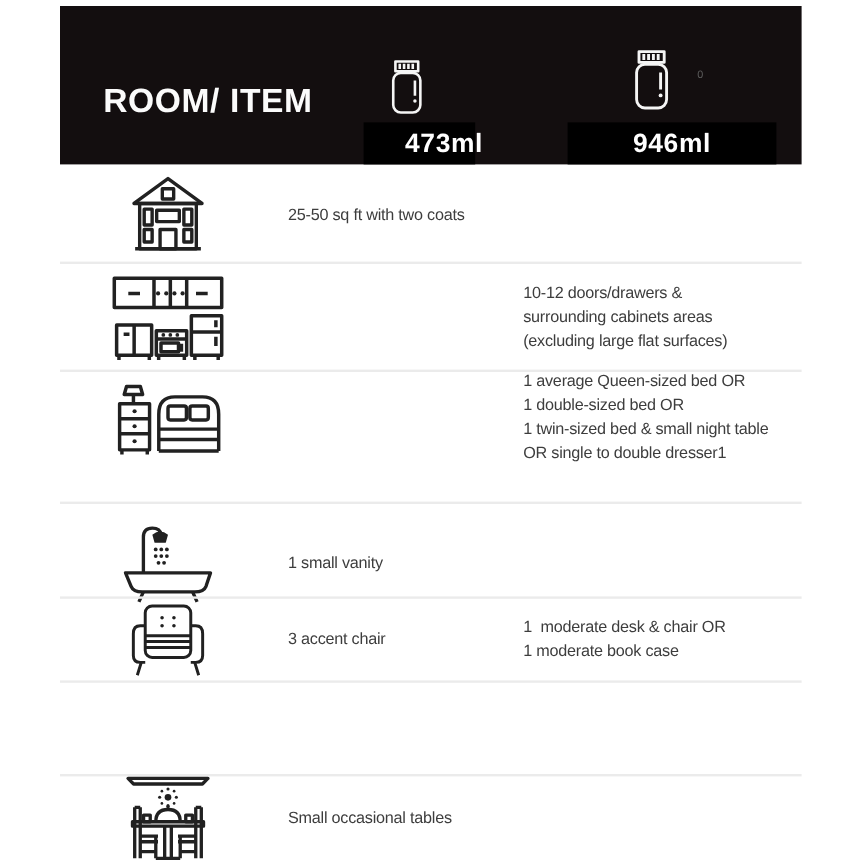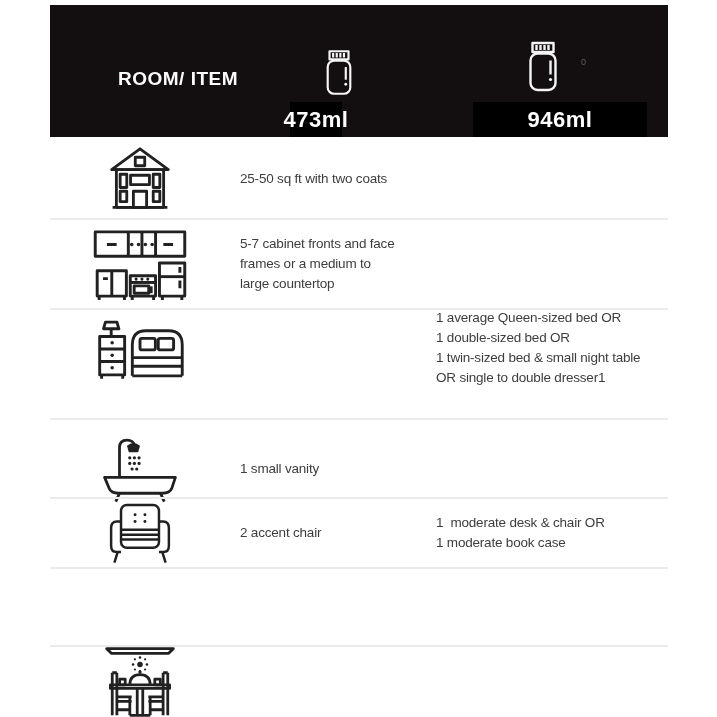--- a/index.html
+++ b/index.html
@@ -6,32 +6,32 @@
   .stage{
     position:relative;width:717px;height:717px;background:#ffffff;overflow:hidden;
     font-family:"Liberation Sans", sans-serif;
   }
   
   .header{
     position:absolute;left:50px;top:5px;width:618px;height:132px;
     background:#130e0f;
   }
   .room-item{
-    position:absolute;left:68px;top:63px;
-    color:#fbfbfb;font-size:19px;font-weight:bold;letter-spacing:.5px;
+    position:absolute;left:36px;top:63px;
+    color:#fbfbfb;font-size:28px;font-weight:bold;letter-spacing:.5px;
   }
   .jar{position:absolute;}
   .jar-small{left:275px;top:44px;width:28px;height:47px;}
   .jar-large{left:478px;top:33px;width:30px;height:57px;}
   .size-badge{
     position:absolute;top:97px;height:35px;background:#000000;
     display:flex;align-items:center;justify-content:center;
     color:#ffffff;font-size:22px;font-weight:bold;letter-spacing:.5px;
   }
-  .badge-small{left:240px;width:52px;}
+  .badge-small{left:253px;width:52px;padding-left:41px;}
   .badge-large{left:423px;width:174px;}
   .stray{position:absolute;left:531px;top:52px;color:#5c5c5c;font-size:9px;}
   
   .row{position:absolute;left:50px;width:618px;}
   .cell{position:absolute;top:0;height:100%;display:flex;align-items:center;}
   .icon-cell{left:0;width:180px;justify-content:center;}
   .col1{left:190px;width:192px;}
   .col2{left:386px;width:232px;}
   .txt{
     color:#3d3d3d;font-size:13.5px;line-height:20px;letter-spacing:-.2px;
@@ -116,24 +116,24 @@
           <circle class="ink-f" cx="58" cy="52.5" r="1.6"></circle>
         <rect class="ink" x="44" y="59.5" width="15" height="7.5"></rect>
         <path class="ink" d="M61.5 60 V67"></path>
         <path class="ink" d="M42 70 V74 M64 70 V74"></path>
         <rect class="ink" x="70" y="36" width="26" height="34"></rect>
         <path class="ink" d="M70 50 H96"></path>
         <path class="ink" d="M91 40 V46 M91 54 V62"></path>
         <path class="ink" d="M73 70 V74 M93 70 V74"></path>
       </svg>
     </div>
-    <div class="cell col1">
-        <span class="txt">5-7 cabinet fronts and face
-frames or a medium to
-large countertop</span>
+    <div class="cell col2">
+        <span class="txt">10-12 doors/drawers &amp;
+surrounding cabinets areas
+(excluding large flat surfaces)</span>
       </div>
   </div>
   <div class="divider" style="top:308px;"></div>
 
   <div class="row" style="top:309px;height:77px;">
     <div class="cell icon-cell">
       <svg width="96" height="64" viewBox="0 0 100 66">
         <path class="ink" d="M14 6 H26 L28 13 H12 Z"></path>
         <path class="ink" d="M20 13 V21"></path>
         <rect class="ink" x="8" y="21" width="26" height="40"></rect>
@@ -191,21 +191,21 @@
           <circle class="ink-f" cx="45" cy="18" r="1.8"></circle>
         <circle class="ink-f" cx="33" cy="26" r="1.8"></circle>
           <circle class="ink-f" cx="45" cy="26" r="1.8"></circle>
         <path class="ink" d="M16 36 H62 M16 42 H62 M16 48 H62"></path>
         <path class="ink" d="M16 26 H11 Q4 26 4 34 V56 Q4 63 11 63 H16"></path>
         <path class="ink" d="M62 26 H67 Q74 26 74 34 V56 Q74 63 67 63 H62"></path>
         <path class="ink" d="M12 63 L8 76 M66 63 L70 76"></path>
       </svg>
     </div>
     <div class="cell col1">
-        <span class="txt">2 accent chair</span>
+        <span class="txt">3 accent chair</span>
       </div>
     <div class="cell col2">
         <span class="txt">1  moderate desk &amp; chair OR
 1 moderate book case</span>
       </div>
   </div>
   <div class="divider" style="top:567px;"></div>
 
   <div class="divider" style="top:645px;"></div>
 
@@ -227,15 +227,18 @@
         <rect class="ink" x="22" y="37" width="6" height="6"></rect>
         <rect class="ink" x="60" y="37" width="6" height="6"></rect>
         <rect class="ink" x="12" y="43" width="64" height="4"></rect>
         <path class="ink" d="M41 47 V76 M47 47 V76 M33 76 H55"></path>
         <path class="ink" d="M14 30 H19 M14 30 V76 M19 30 V76"></path>
         <path class="ink" d="M19 56 H35 M19 61 H35 M33 56 V76 M19 70 H33"></path>
         <path class="ink" d="M69 30 H74 M69 30 V76 M74 30 V76"></path>
         <path class="ink" d="M53 56 H69 M53 61 H69 M55 56 V76 M55 70 H69"></path>
       </svg>
     </div>
+    <div class="cell col1">
+        <span class="txt">Small occasional tables</span>
+      </div>
   </div>
 
 </div>
 
 </body></html>

